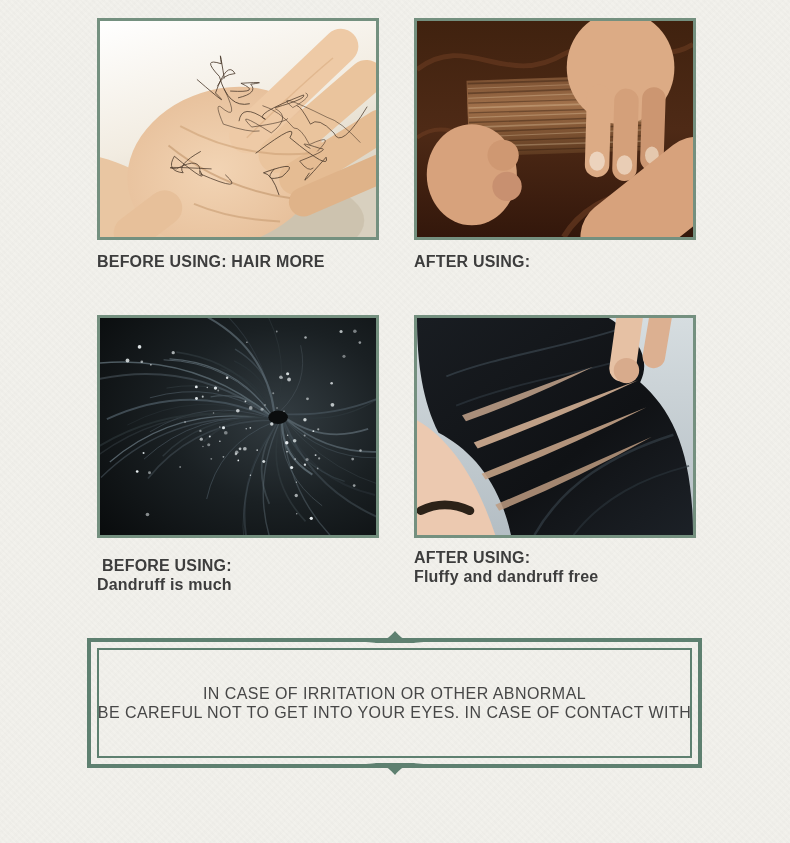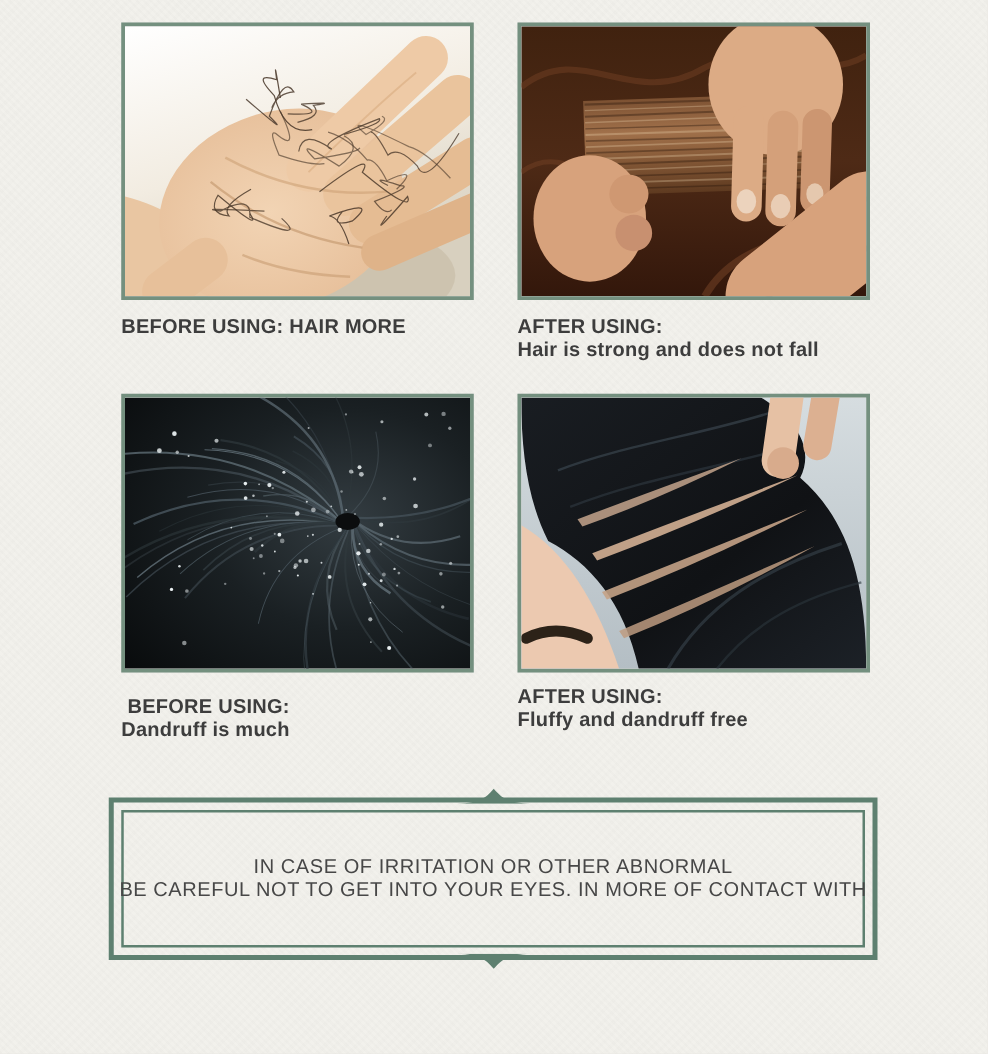--- a/index.html
+++ b/index.html
@@ -152,21 +152,20 @@
       <line x1="206" y1="222" x2="286" y2="158" stroke="#d7a27c" stroke-width="78" stroke-linecap="round"></line>
     </svg>
   </figure>
 
   <div class="caption caption-1">
     <div>BEFORE USING: HAIR MORE</div>
     <div></div>
   </div>
   <div class="caption caption-2">
     <div>AFTER USING:</div>
-    <div>Hair is strong and does not fall</div>
   </div>
 
   <figure class="photo photo-3">
     <svg viewBox="0 0 282 223" preserveAspectRatio="none">
       <defs>
         <radialGradient id="p3bg" cx="0.65" cy="0.45" r="0.9">
           <stop offset="0" stop-color="#333c41"></stop>
             <stop offset="0.45" stop-color="#1a2023"></stop>
             <stop offset="1" stop-color="#07090a"></stop>
         </radialGradient>
@@ -353,17 +352,17 @@
 
   <div class="warning-box">
     <svg class="bump bump-top" viewBox="0 0 58 14">
       <path d="M0 14 C18 13 22 10 29 2 C36 10 40 13 58 14 Z" fill="#5e8070"></path>
     </svg>
     <svg class="bump bump-bottom" viewBox="0 0 58 14">
       <path d="M0 0 C18 1 22 4 29 12 C36 4 40 1 58 0 Z" fill="#5e8070"></path>
     </svg>
     <div class="warning-inner">
       <div class="warning-line">IN CASE OF IRRITATION OR OTHER ABNORMAL</div>
-      <div class="warning-line">BE CAREFUL NOT TO GET INTO YOUR EYES. IN MORE OF CONTACT WITH</div>
+      <div class="warning-line">BE CAREFUL NOT TO GET INTO YOUR EYES. IN CASE OF CONTACT WITH</div>
     </div>
   </div>
 
 </div>
 
 </body></html>

